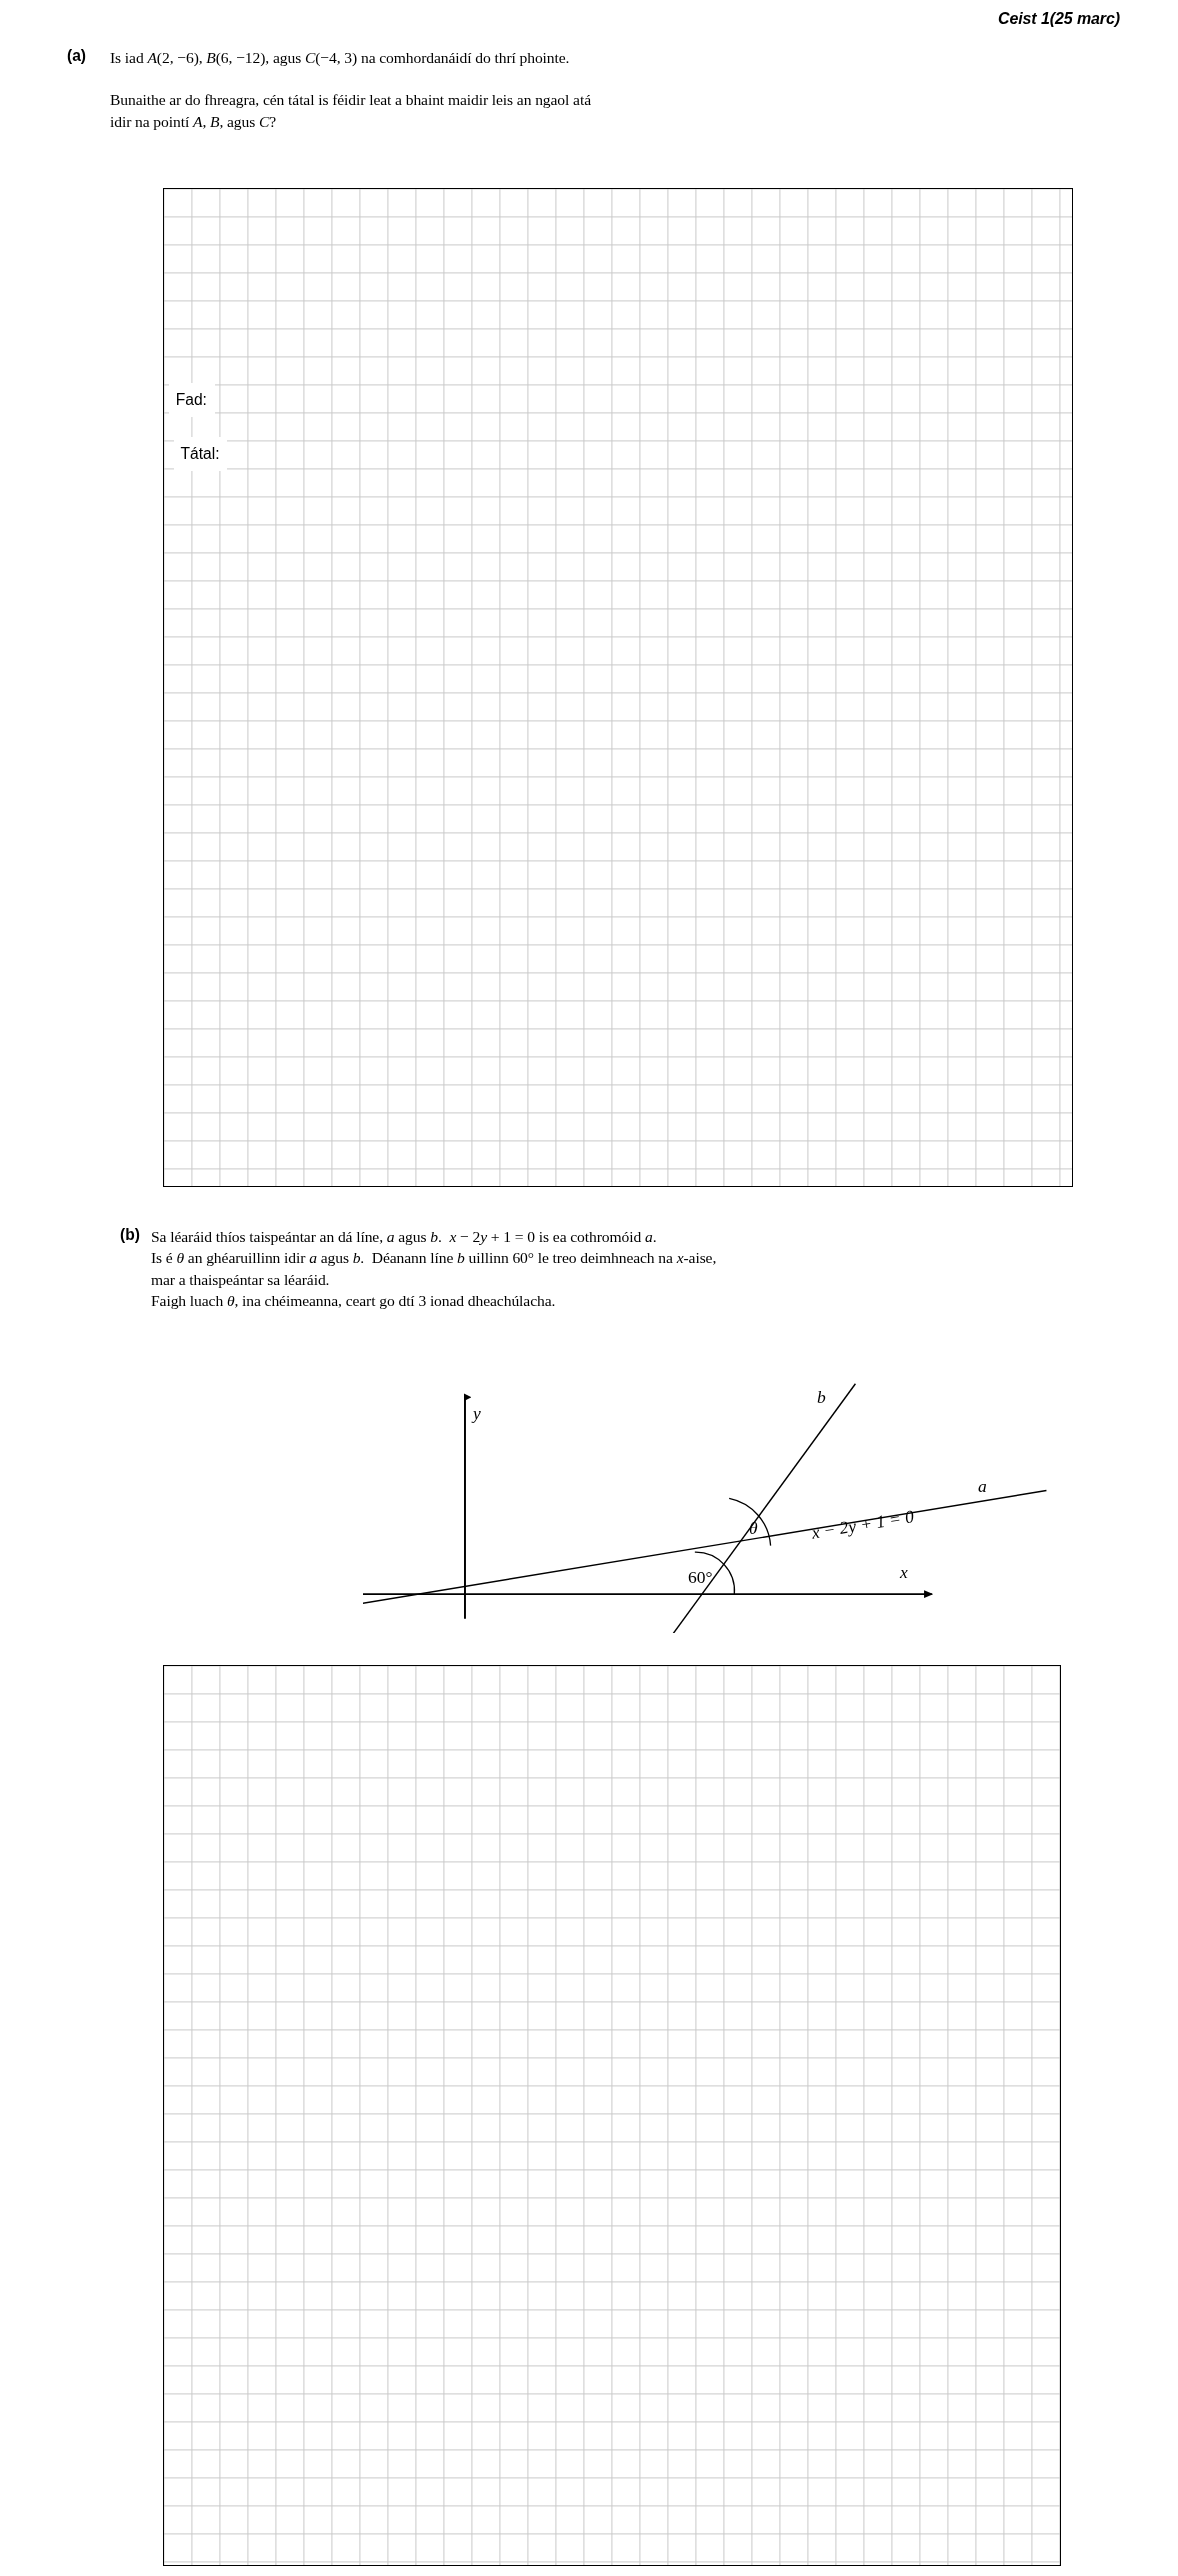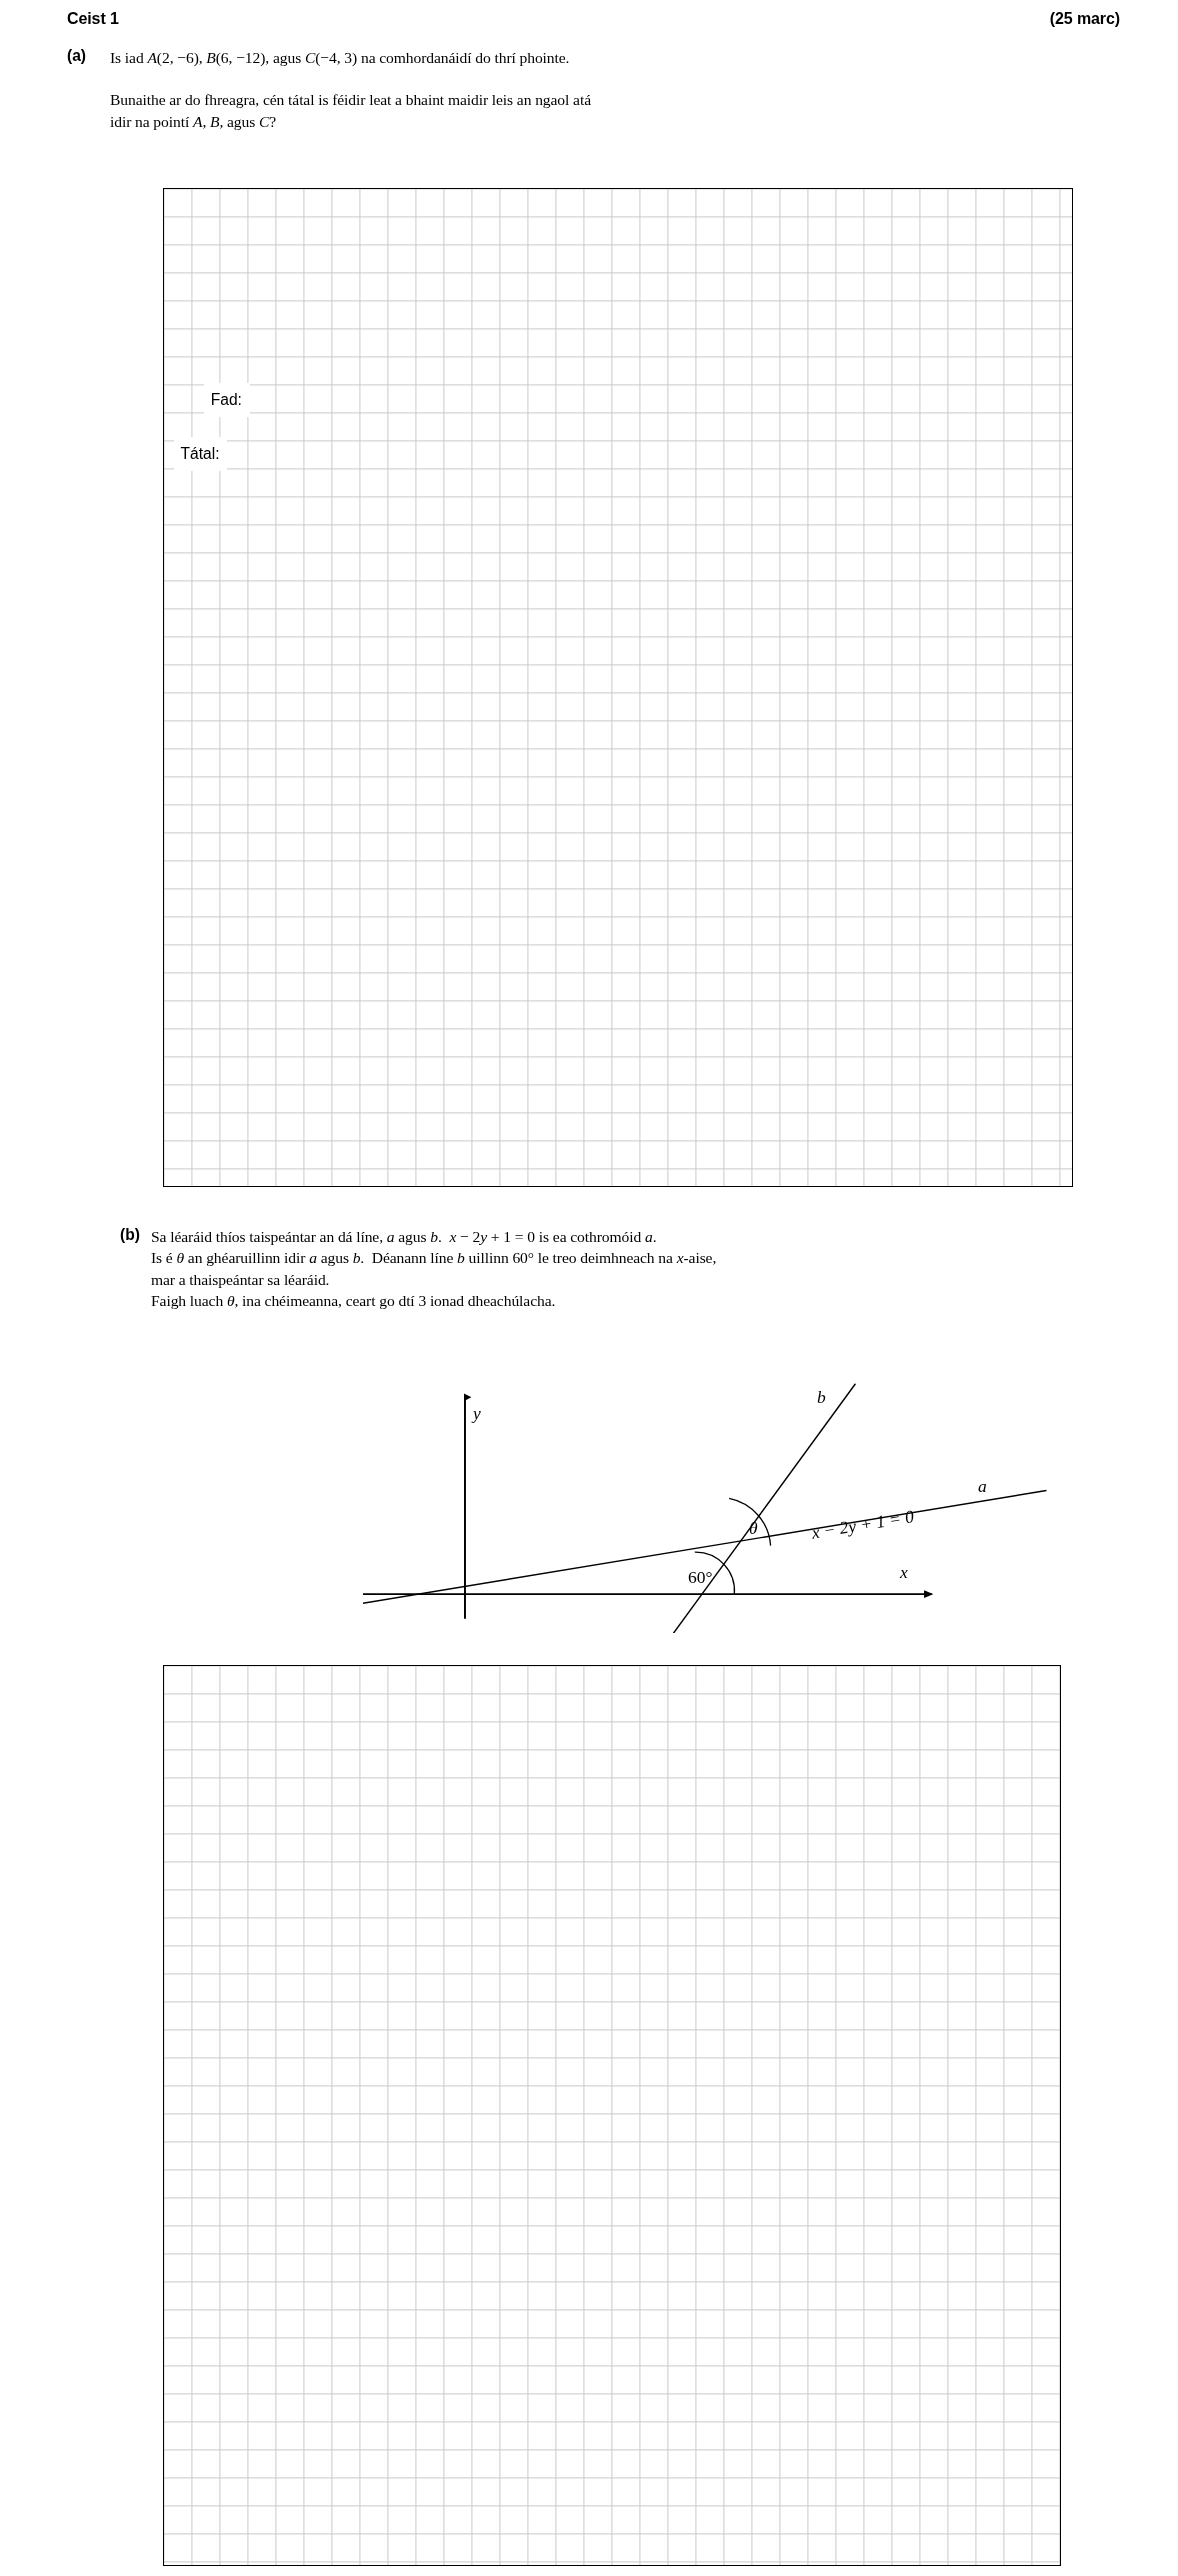--- a/index.html
+++ b/index.html
@@ -19,22 +19,23 @@
     overflow: hidden;
   }
 
   
   .q-header {
     position: absolute;
     left: 67px;
     top: 10.4px;
     width: 1053px;
     display: flex;
-    justify-content: space-between;
+    justify-content: flex-end;
     align-items: baseline;
+    font-style: italic;
   }
   .q-title, .q-marks {
     font-weight: bold;
     font-size: 16px;
     letter-spacing: -0.1px;
     white-space: nowrap;
   }
 
   
   .part {
@@ -131,21 +132,21 @@
       <div class="ln">
         <span class="mn">Bunaithe ar do fhreagra, cén tátal is féidir leat a bhaint maidir leis an ngaol atá</span>
       </div>
       <div class="ln">
         <span class="mn">idir na pointí </span><span class="mi">A</span><span class="mn">, </span><span class="mi">B</span><span class="mn">, agus </span><span class="mi">C</span><span class="mn">?</span>
       </div>
     </div>
   </div>
 
   <div class="gridbox" style="left:163px; top:188px; width:910px; height:999px;">
-    <div class="inbox-label" style="left:5.2px; top:194px;margin-left:35px;">Fad:</div>
+    <div class="inbox-label" style="left:5.2px; top:194px;">Fad:</div>
     <div class="inbox-label" style="left:10px; top:248px;">Tátal:</div>
   </div>
 
   <div class="part" style="left:120px; top:1226px; width:972px;">
     <div class="part-label">(b)</div>
     <div class="part-body" style="left:31px;">
       <div class="ln">
         <span class="mn">Sa léaráid thíos taispeántar an dá líne, </span><span class="mi">a</span><span class="mn"> agus </span><span class="mi">b</span><span class="mn">.&nbsp; </span><span class="mi">x</span><span class="mn"> − 2</span><span class="mi">y</span><span class="mn"> + 1 = 0</span><span class="mn"> is ea cothromóid </span><span class="mi">a</span><span class="mn">.</span>
       </div>
       <div class="ln">

